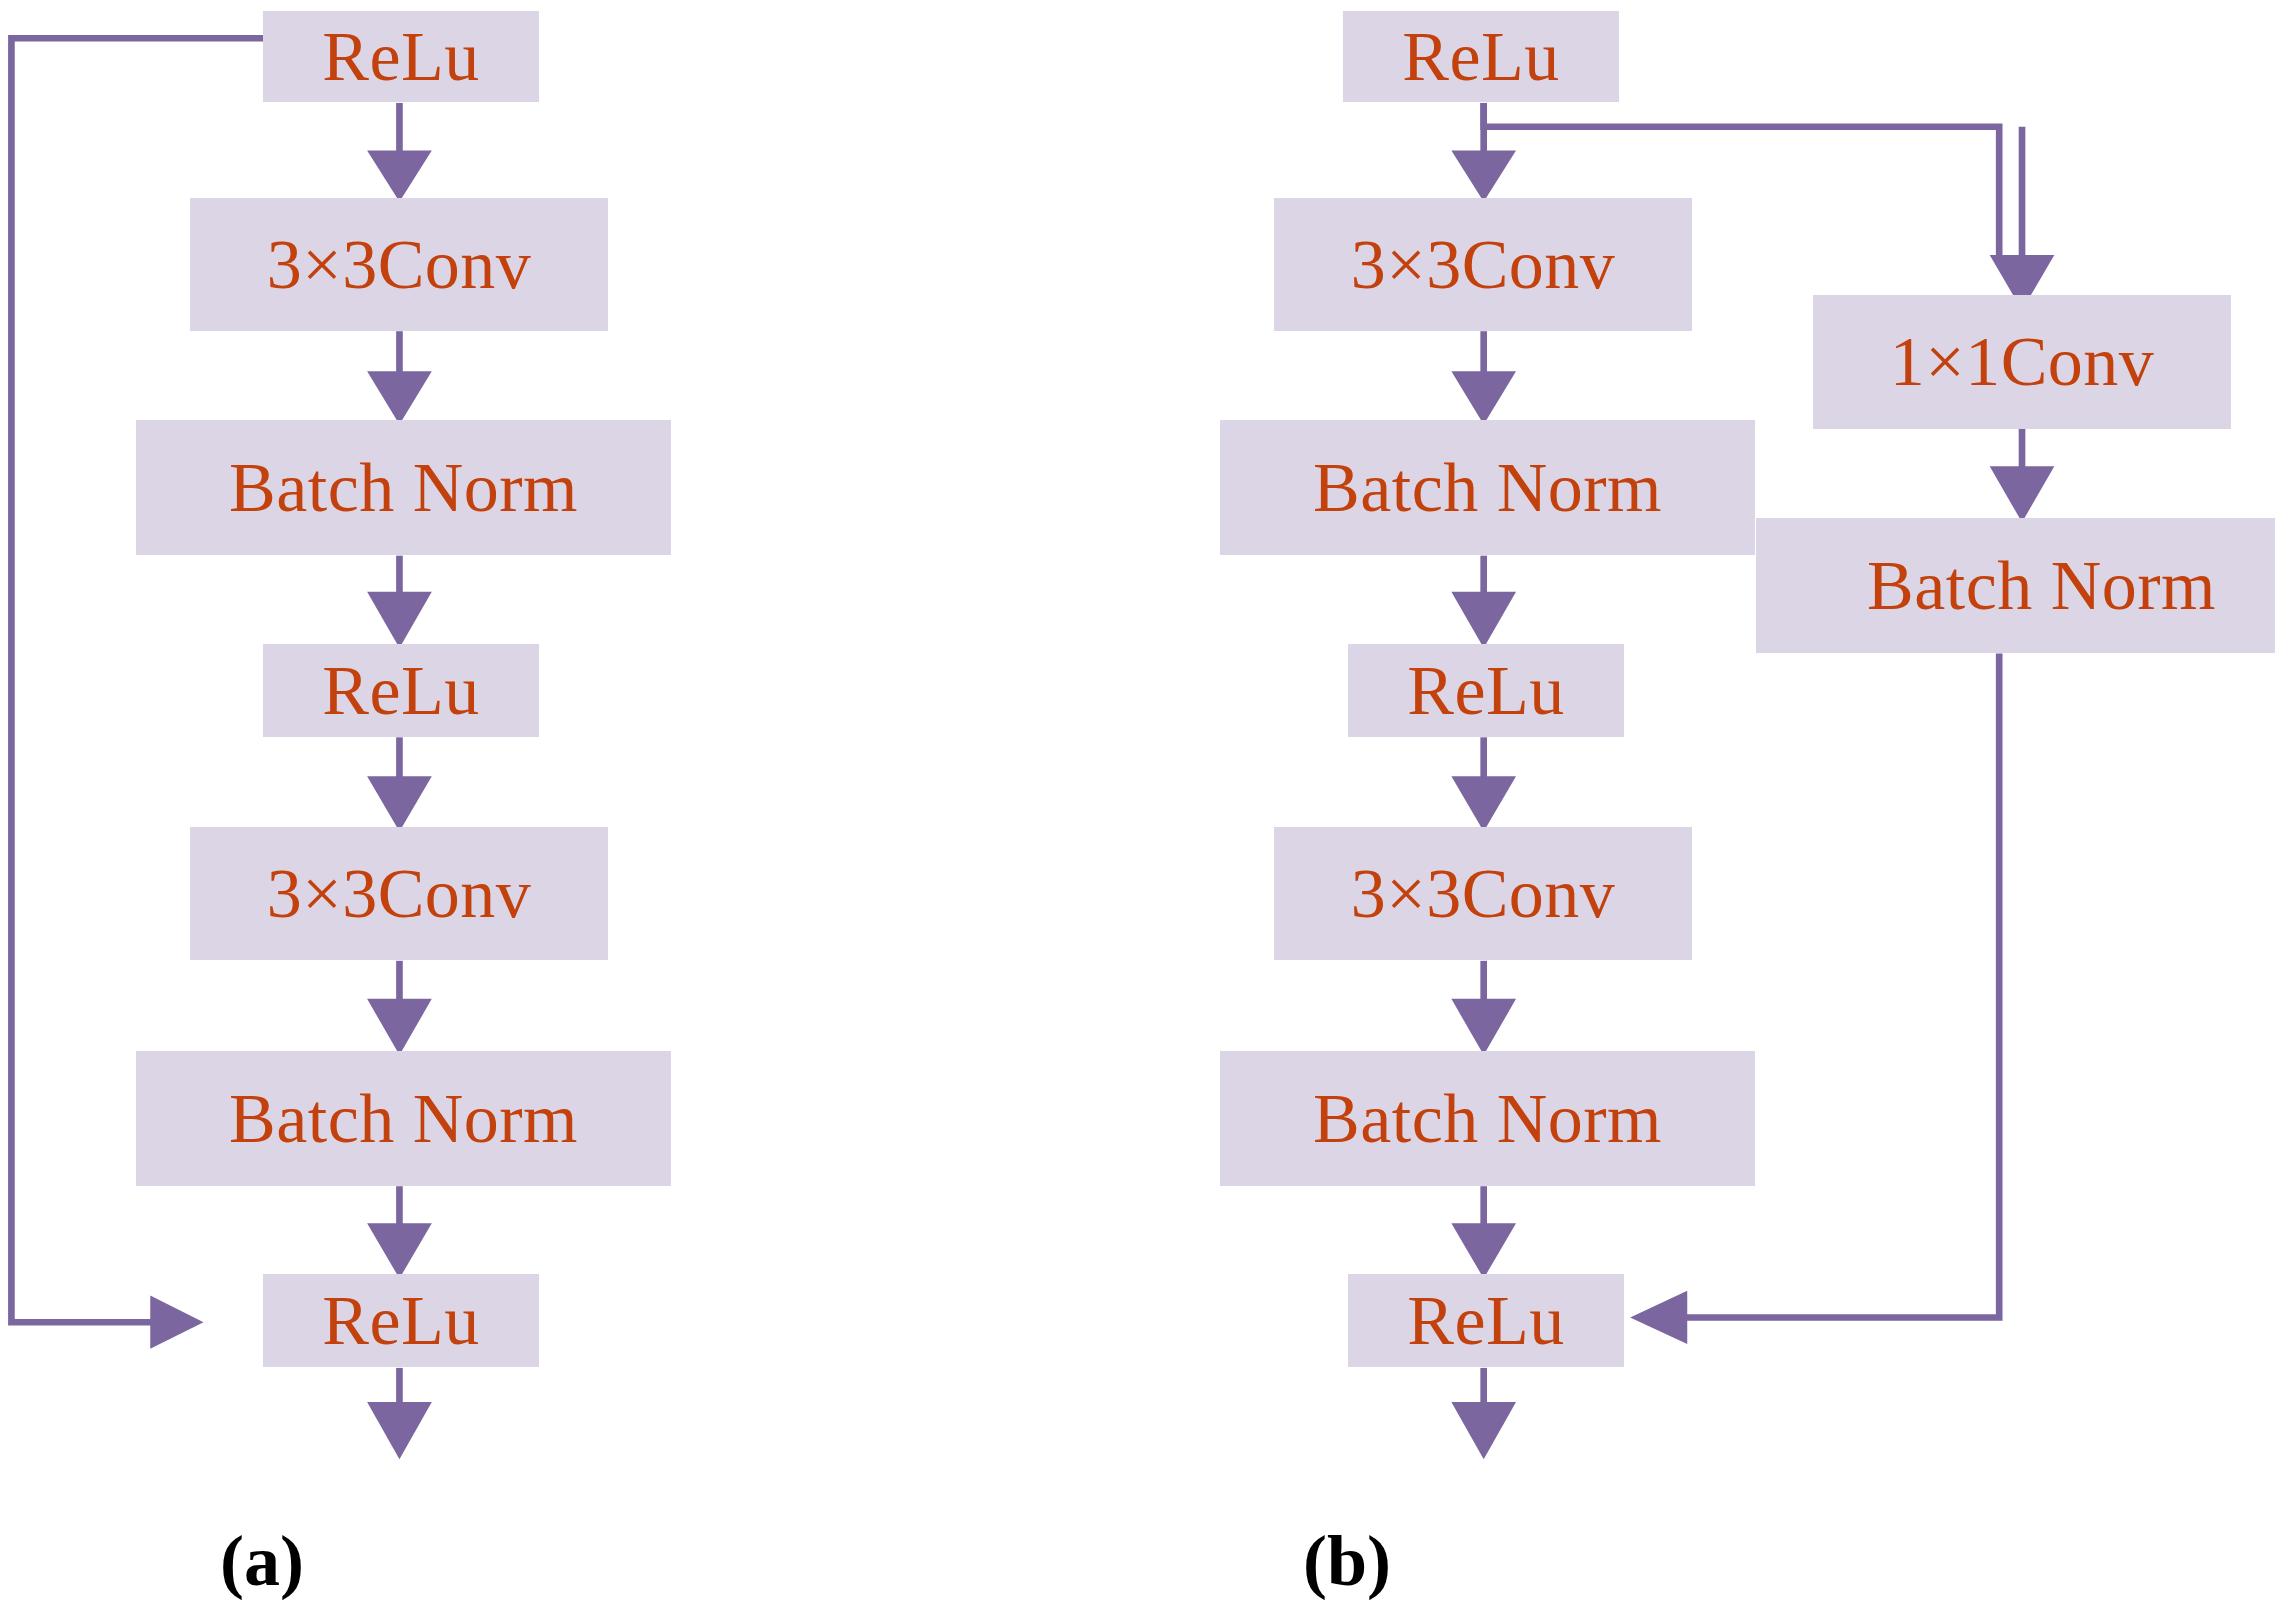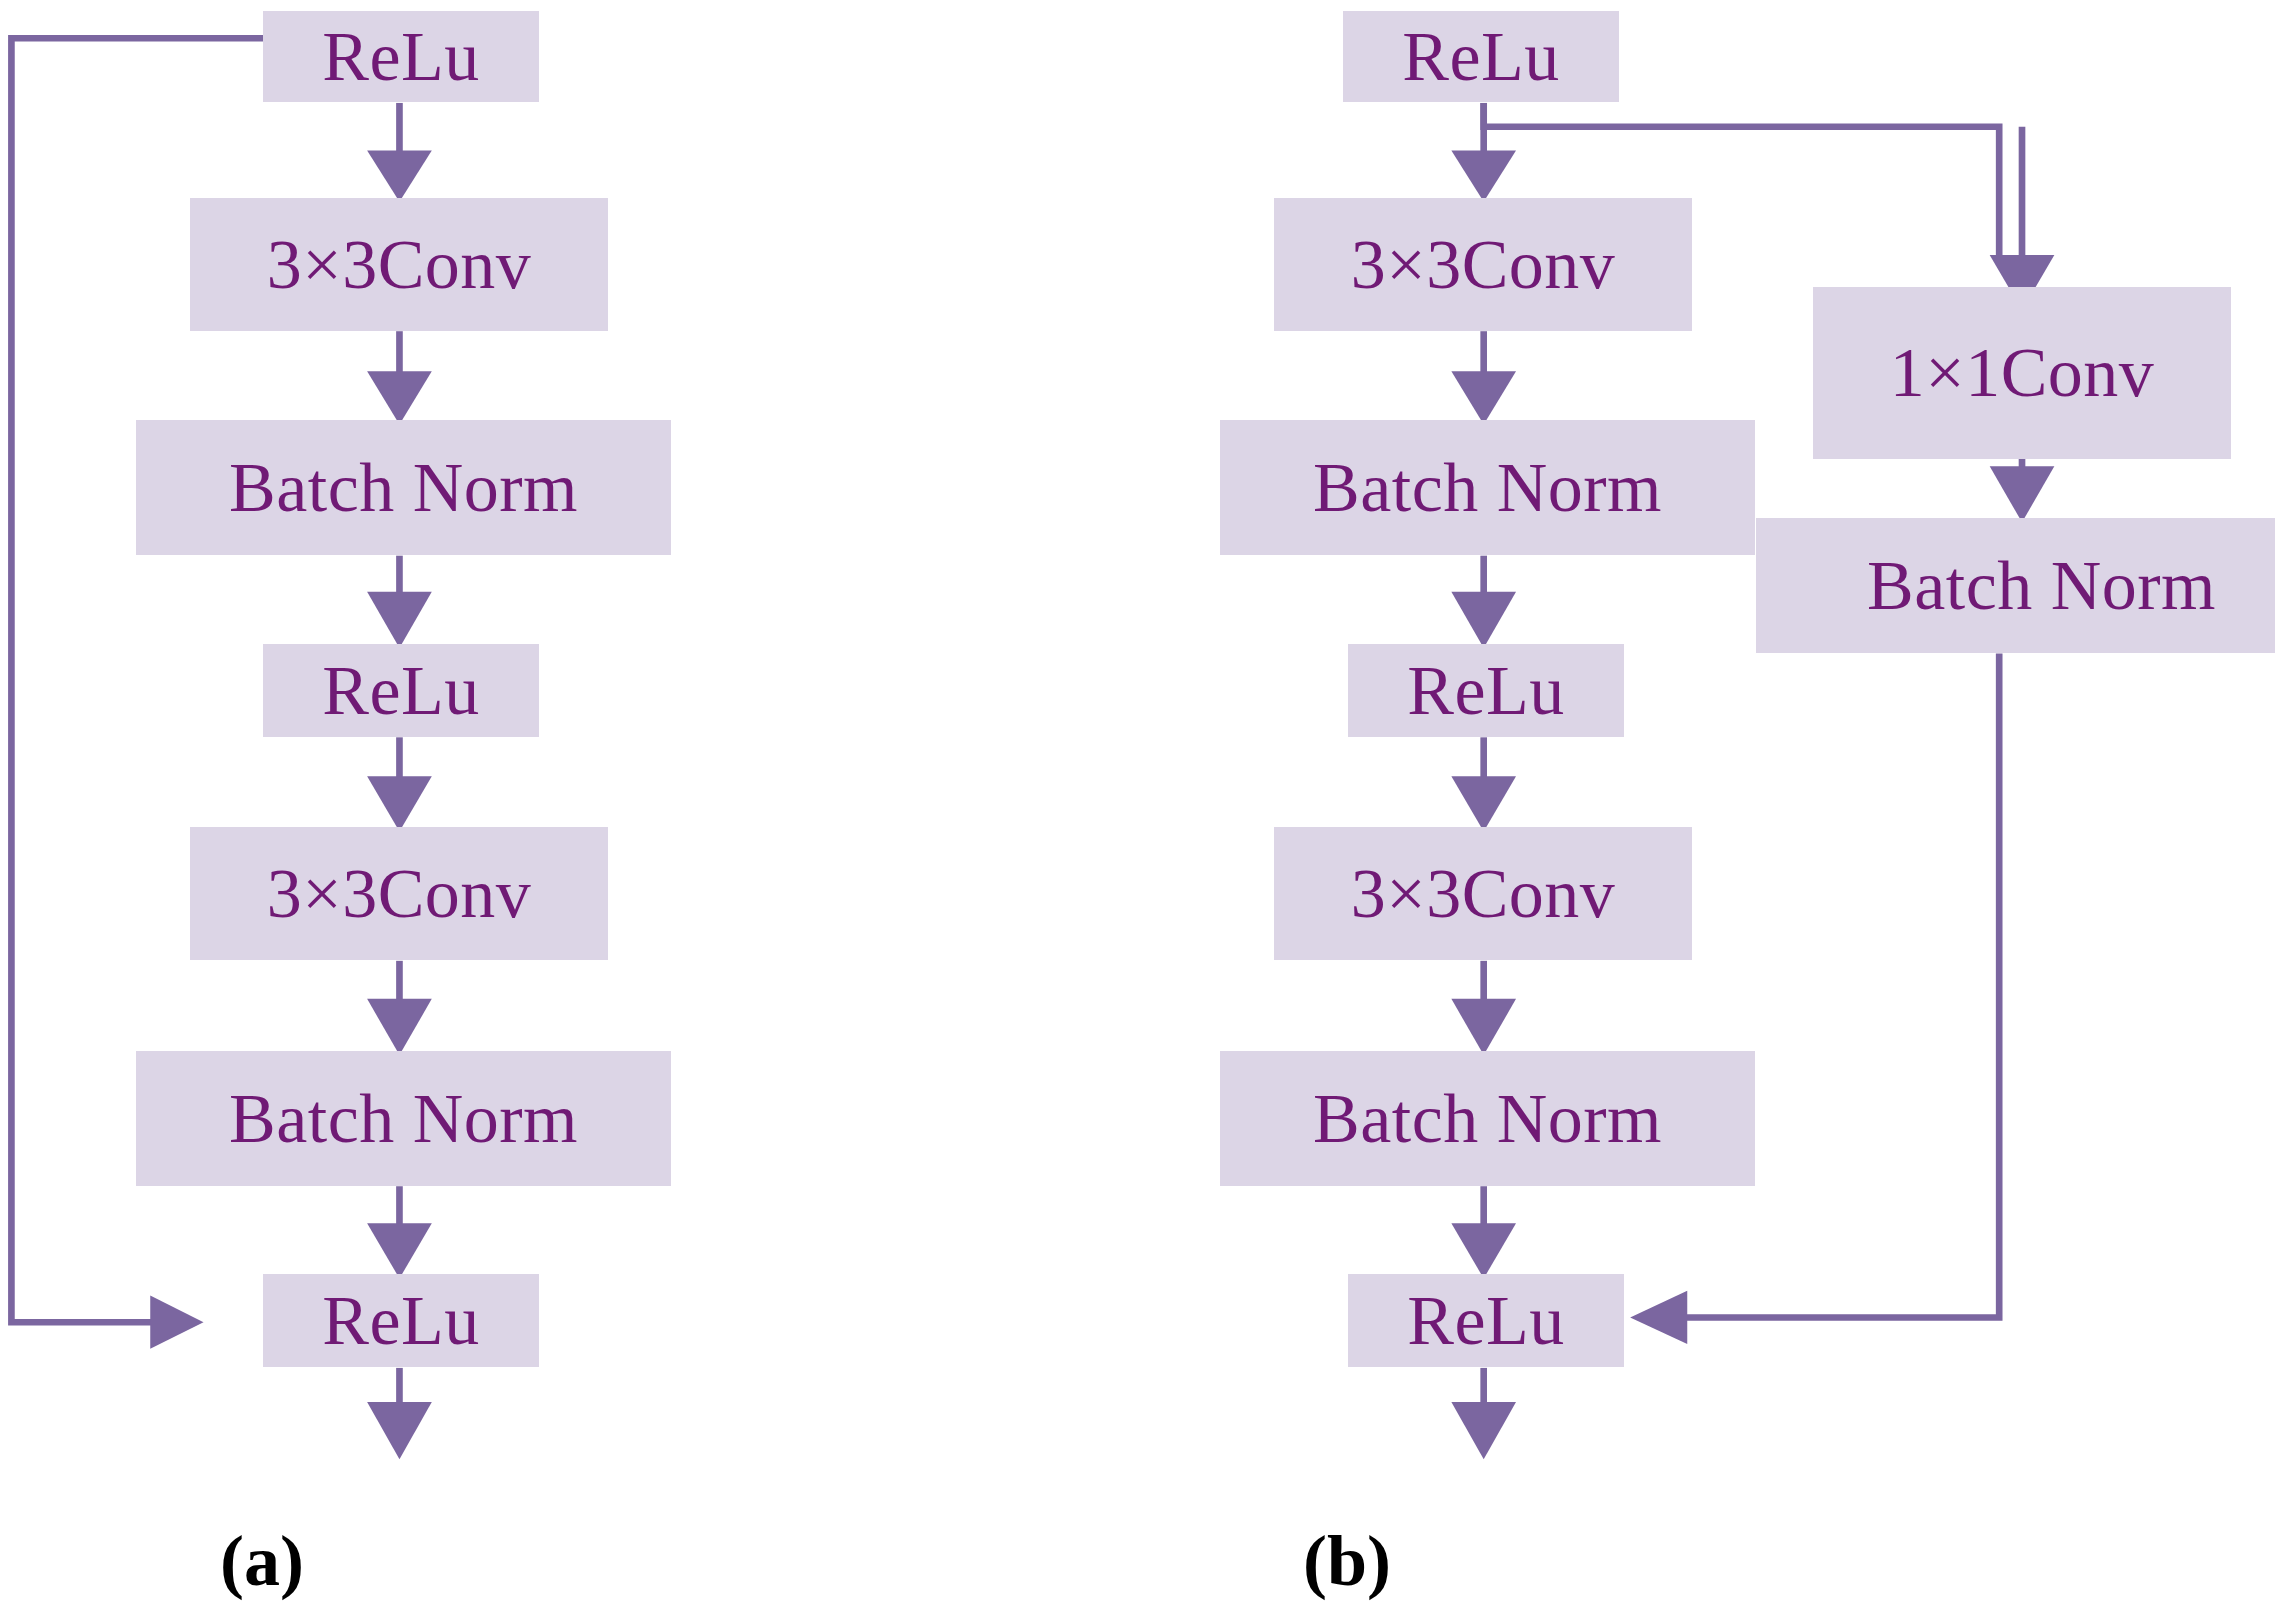--- a/index.html
+++ b/index.html
@@ -22,21 +22,21 @@
     width: 2275px;
     height: 1623px;
     pointer-events: none;
   }
   .node {
     position: absolute;
     display: flex;
     align-items: center;
     justify-content: center;
     background: #DCD5E6;
-    color: #701a75;
+    color: #c2410c;
     font-family: "Liberation Serif", "DejaVu Serif", serif;
     font-size: 70px;
     line-height: 1;
     letter-spacing: 0.5px;
     white-space: nowrap;
   }
   .panel-label {
     position: absolute;
     font-family: "Liberation Serif", "DejaVu Serif", serif;
     font-size: 72px;
@@ -146,20 +146,20 @@
   <div class="node" style="left:136px;top:1051px;width:535px;height:135px;">Batch Norm</div>
   <div class="node" style="left:263px;top:1274px;width:276px;height:93px;">ReLu</div>
 
   <div class="node" style="left:1343px;top:11.4px;width:276px;height:91px;">ReLu</div>
   <div class="node" style="left:1274px;top:198px;width:418px;height:133px;">3×3Conv</div>
   <div class="node" style="left:1220px;top:420px;width:535px;height:135px;">Batch Norm</div>
   <div class="node" style="left:1348px;top:644px;width:276px;height:93px;">ReLu</div>
   <div class="node" style="left:1274px;top:827px;width:418px;height:133px;">3×3Conv</div>
   <div class="node" style="left:1220px;top:1051px;width:535px;height:135px;">Batch Norm</div>
   <div class="node" style="left:1348px;top:1274px;width:276px;height:93px;">ReLu</div>
-  <div class="node" style="left:1813px;top:287px;width:418px;height:172px;">1×1Conv</div>
+  <div class="node" style="left:1813px;top:295px;width:418px;height:134px;">1×1Conv</div>
   <div class="node" style="left:1756px;top:518px;width:571px;height:135px;">Batch Norm</div>
 
   <div class="panel-label" style="left:205px;top:1520px;width:114px;">(a)</div>
   <div class="panel-label" style="left:1290px;top:1520px;width:114px;">(b)</div>
 
 </div>
 
 
 </body></html>

